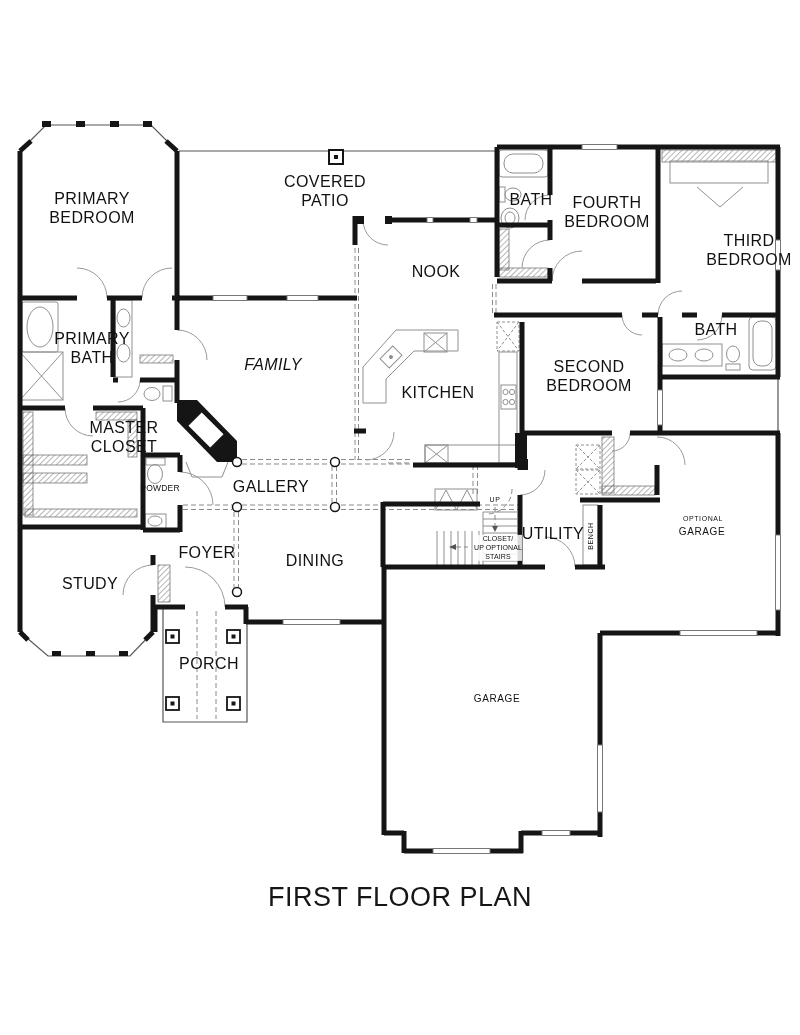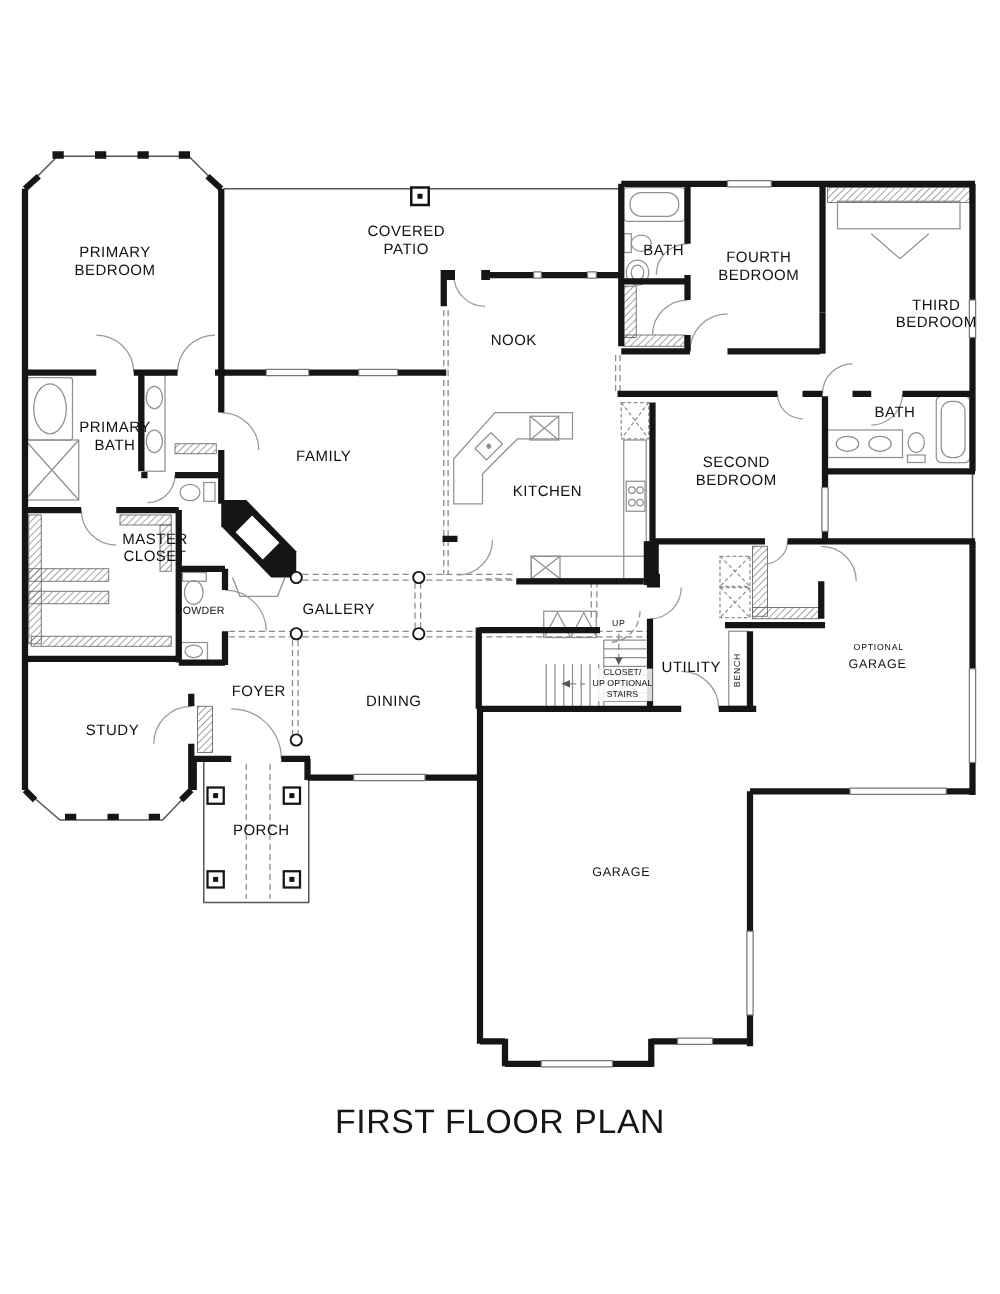--- a/index.html
+++ b/index.html
@@ -1,20 +1,20 @@
 <!DOCTYPE html>
 <html><head>
 <meta charset="utf-8">
 <style>
   html,body{margin:0;padding:0;background:#fff;}
   #plan{position:relative;width:800px;height:1035px;background:#fff;overflow:hidden;
         font-family:"Liberation Sans",sans-serif;}
   #plan svg{position:absolute;left:0;top:0;}
   .lbl{position:absolute;transform:translate(-50%,-50%);font-family:"Liberation Sans",sans-serif;
-       font-size:12px;color:#111;text-align:center;white-space:pre-line;line-height:1.18;
+       font-size:16px;color:#111;text-align:center;white-space:pre-line;line-height:1.18;
        letter-spacing:.4px;z-index:5;}
   .sm{font-size:8.5px;letter-spacing:.2px;}
   .xs{font-size:7px;letter-spacing:.1px;line-height:1.25;background:rgba(255,255,255,.85);}
   .xxs{font-size:7px;letter-spacing:.6px;}
   .lg{font-size:10px;letter-spacing:.6px;}
   .rot{transform:translate(-50%,-50%) rotate(-90deg);}
   .title{font-size:27px;letter-spacing:.5px;color:#161616;}
 </style>
 </head>
 <body>
@@ -259,34 +259,34 @@
           <circle cx="335" cy="507" r="4.5"></circle>
         <circle cx="237" cy="592" r="4.5"></circle>
       </g>
     </g>
   </svg>
 
   <div class="lbl" style="left:92px;top:209px;">PRIMARY
 BEDROOM</div>
   <div class="lbl" style="left:325px;top:192px;">COVERED
 PATIO</div>
-  <div class="lbl" style="left:411px;top:272px;">NOOK</div>
+  <div class="lbl" style="left:436px;top:272px;">NOOK</div>
   <div class="lbl" style="left:531px;top:200px;">BATH</div>
   <div class="lbl" style="left:607px;top:213px;">FOURTH
 BEDROOM</div>
   <div class="lbl" style="left:721px;top:251px;margin-left:28px;">THIRD
 BEDROOM</div>
   <div class="lbl" style="left:716px;top:330px;">BATH</div>
   <div class="lbl" style="left:589px;top:377px;">SECOND
 BEDROOM</div>
   <div class="lbl" style="left:92px;top:349px;">PRIMARY
 BATH</div>
   <div class="lbl" style="left:97px;top:438px;margin-left:27px;">MASTER
 CLOSET</div>
-  <div class="lbl" style="left:259px;top:365px;">FAMILY</div>
+  <div class="lbl" style="left:273px;top:365px;font-style:italic;">FAMILY</div>
   <div class="lbl" style="left:438px;top:393px;">KITCHEN</div>
   <div class="lbl sm" style="left:160px;top:488px;">POWDER</div>
   <div class="lbl" style="left:271px;top:487px;">GALLERY</div>
   <div class="lbl" style="left:207px;top:553px;">FOYER</div>
   <div class="lbl" style="left:315px;top:561px;">DINING</div>
   <div class="lbl" style="left:90px;top:584px;">STUDY</div>
   <div class="lbl" style="left:209px;top:664px;">PORCH</div>
   <div class="lbl" style="left:553px;top:516px;margin-top:18px;">UTILITY</div>
   <div class="lbl xxs" style="left:495px;top:500px;">UP</div>
   <div class="lbl xs" style="left:498px;top:548px;">CLOSET/

